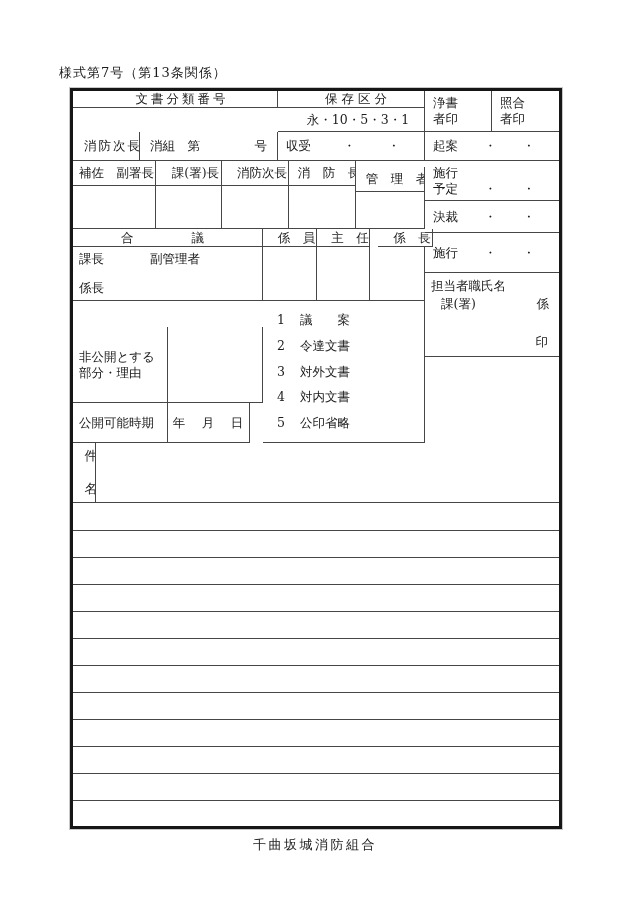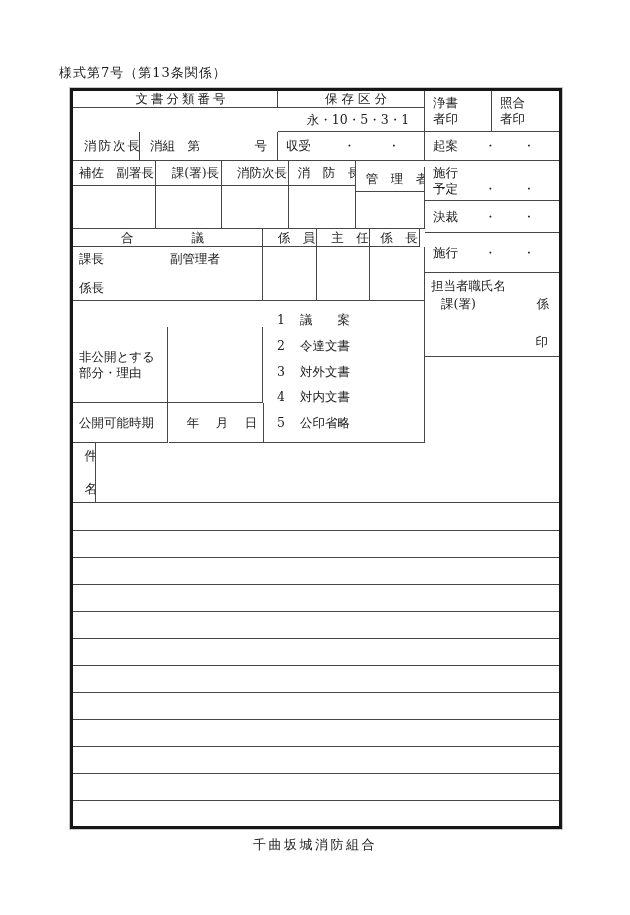--- a/index.html
+++ b/index.html
@@ -65,40 +65,40 @@
     <div class="c br bb" style="left:149px;top:95px;width:67px;height:43px;"></div>
     <div class="c br bb" style="left:216px;top:95px;width:67px;height:43px;"></div>
     <div class="c br bb" style="left:283px;top:95px;width:69px;height:43px;"></div>
 
     <div class="c br bb" style="left:0;top:138px;width:190px;height:18px;justify-content:space-between;padding:0 58px 0 48px;">
       <span>合</span>
       <span>議</span>
     </div>
     <div class="c br bb center" style="left:190px;top:138px;width:54px;height:18px;">係　員</div>
     <div class="c br bb center" style="left:244px;top:138px;width:53px;height:18px;">主　任</div>
-    <div class="c br bb center" style="left:292px;top:138px;width:55px;height:18px;">係　長</div>
+    <div class="c br bb center" style="left:305px;top:138px;width:55px;height:18px;">係　長</div>
 
     <div class="c br bb col" style="left:0;top:156px;width:190px;height:54px;padding:4px 6px;justify-content:space-between;">
       <div style="display:flex;">
         <span>課長</span>
-        <span style="margin-left:66px;">副管理者</span>
+        <span style="margin-left:46px;">副管理者</span>
       </div>
       <span>係長</span>
     </div>
     <div class="c br bb" style="left:190px;top:156px;width:54px;height:54px;"></div>
     <div class="c br bb" style="left:244px;top:156px;width:53px;height:54px;"></div>
     <div class="c br bb" style="left:297px;top:156px;width:55px;height:54px;"></div>
 
     <div class="c br bb col" style="left:0;top:236px;width:95px;height:76px;padding-left:6px;">
       <span>非公開とする</span>
       <span>部分・理由</span>
     </div>
     <div class="c br bb" style="left:95px;top:236px;width:95px;height:76px;"></div>
     <div class="c br bb" style="left:0;top:312px;width:95px;height:40px;padding-left:6px;">公開可能時期</div>
-    <div class="c br bb center sp2" style="left:96px;top:312px;width:95px;height:40px;">年　月　日</div>
+    <div class="c br bb center sp2" style="left:82px;top:312px;width:95px;height:40px;">年　月　日</div>
 
     <div class="c br bb list" style="left:190px;top:210px;width:162px;height:142px;">
       <div class="list-item">
         <span>1</span>
         <span>議　　案</span>
       </div>
       <div class="list-item">
         <span>2</span>
         <span>令達文書</span>
       </div>

